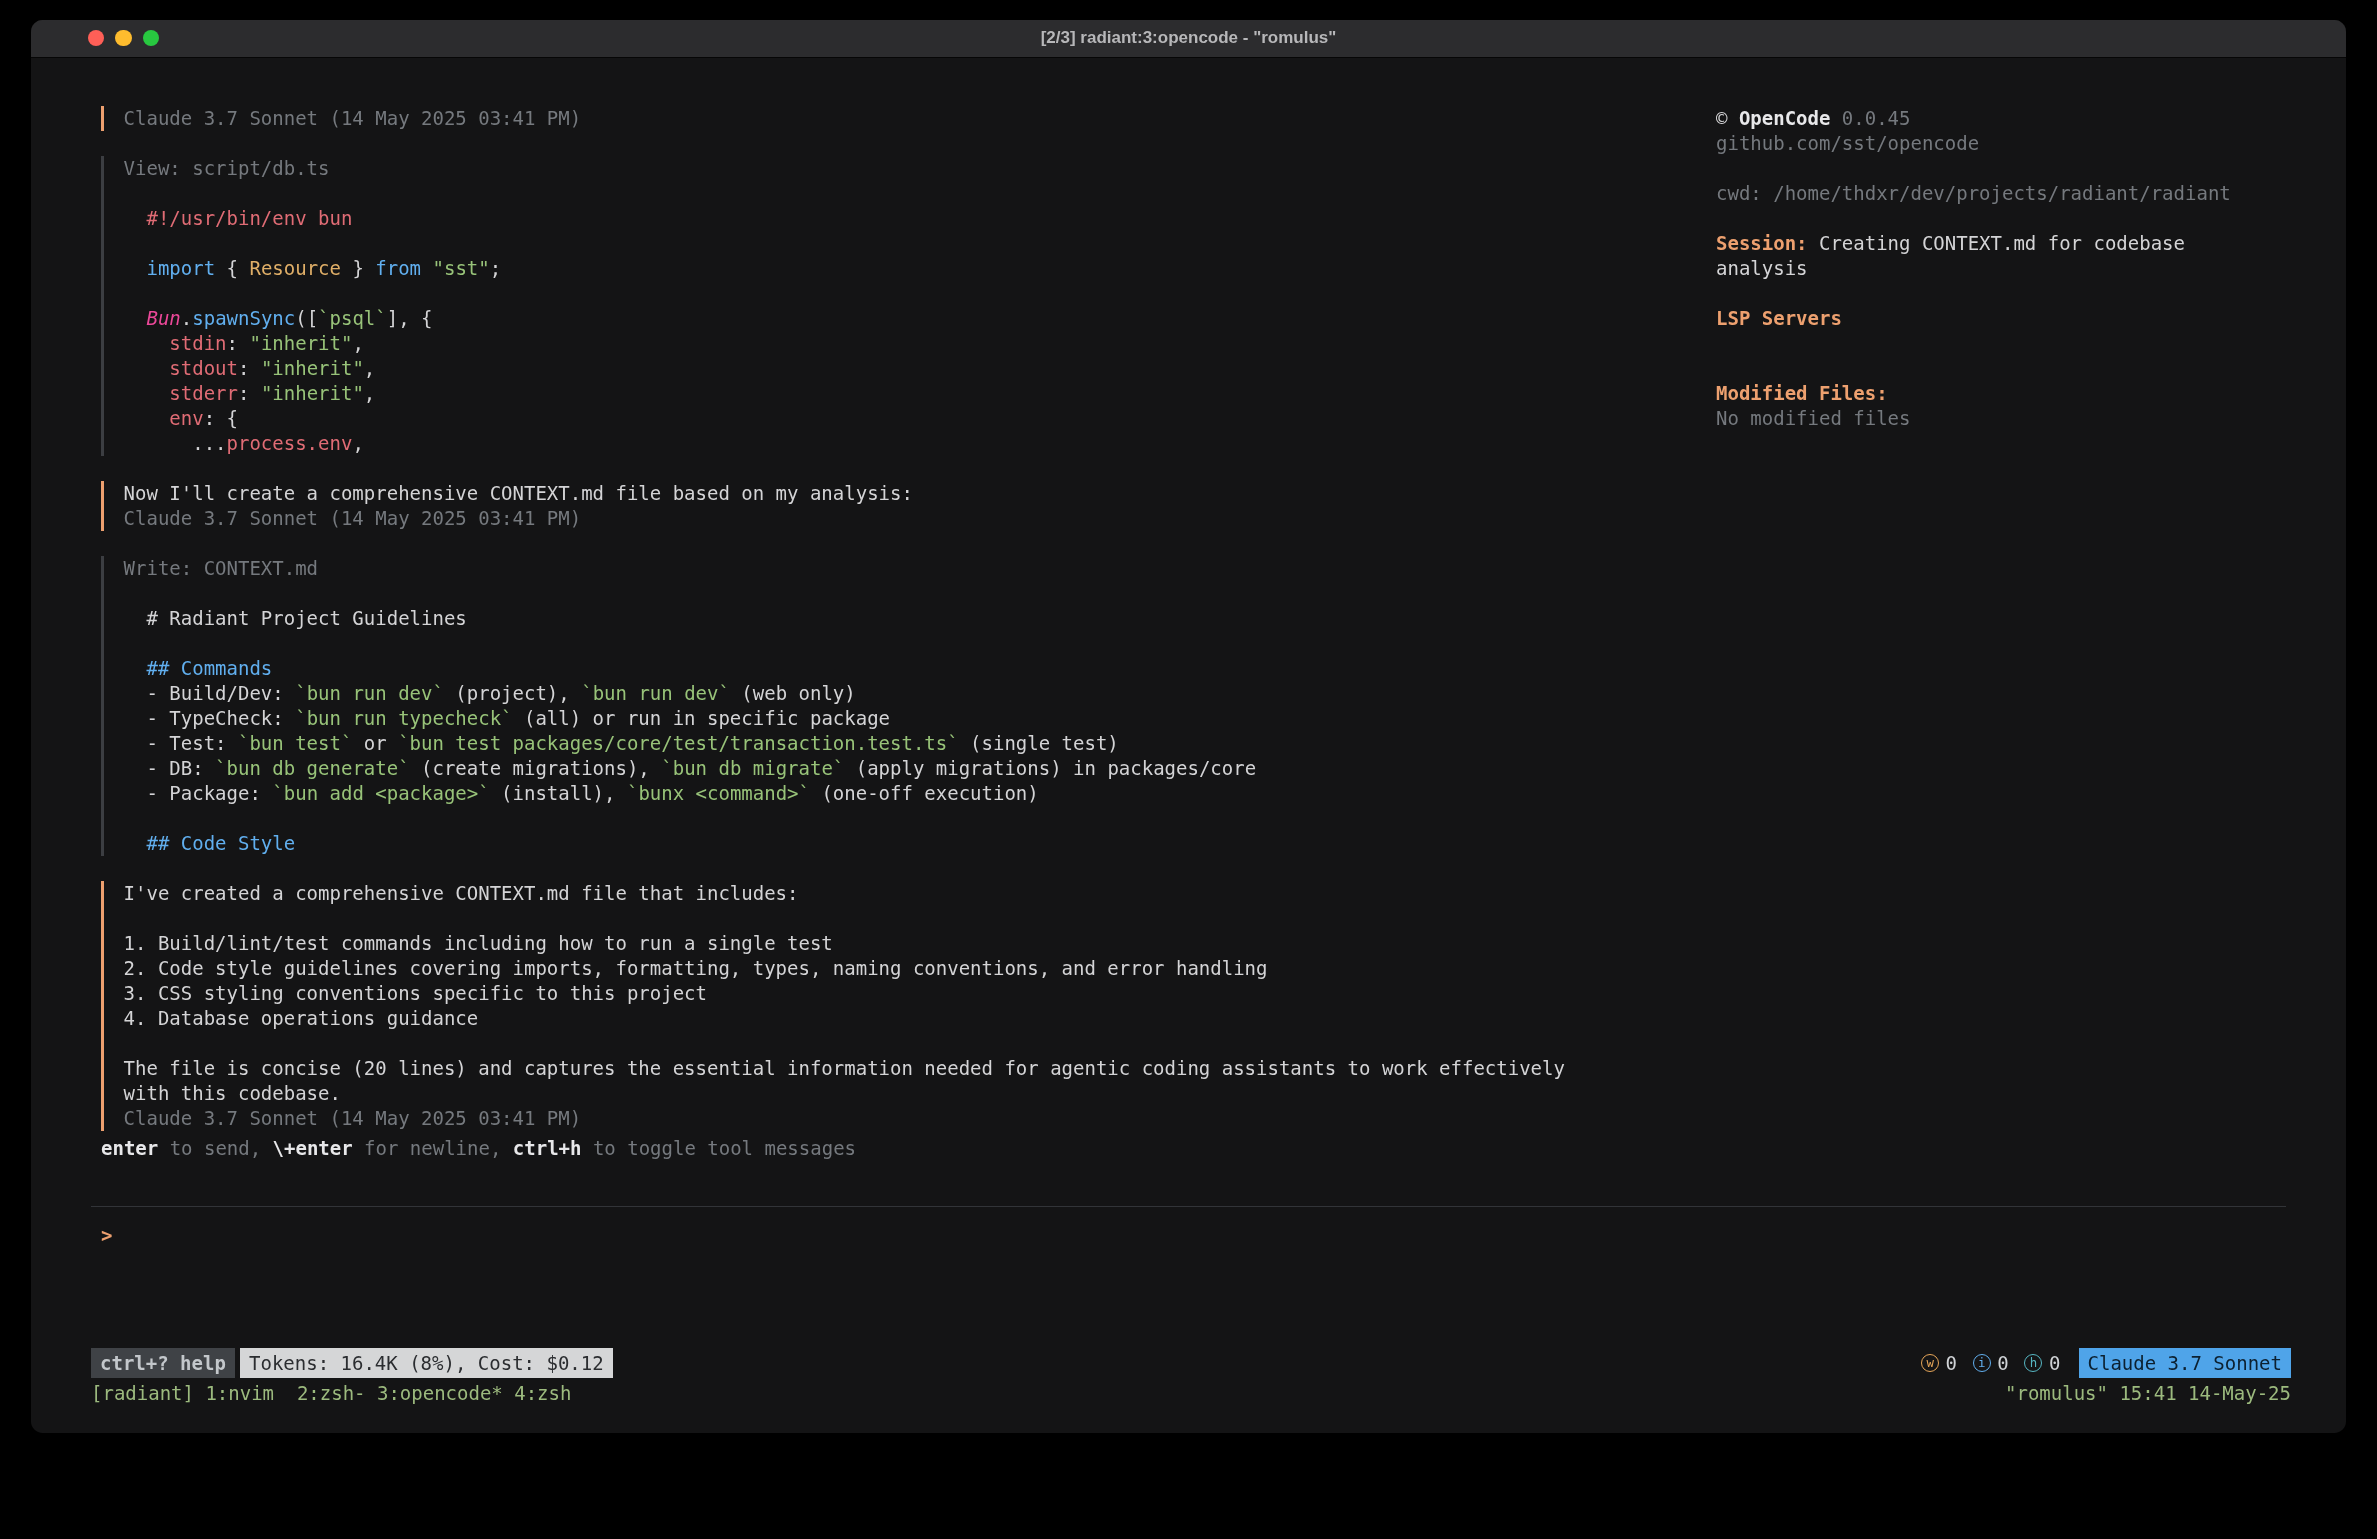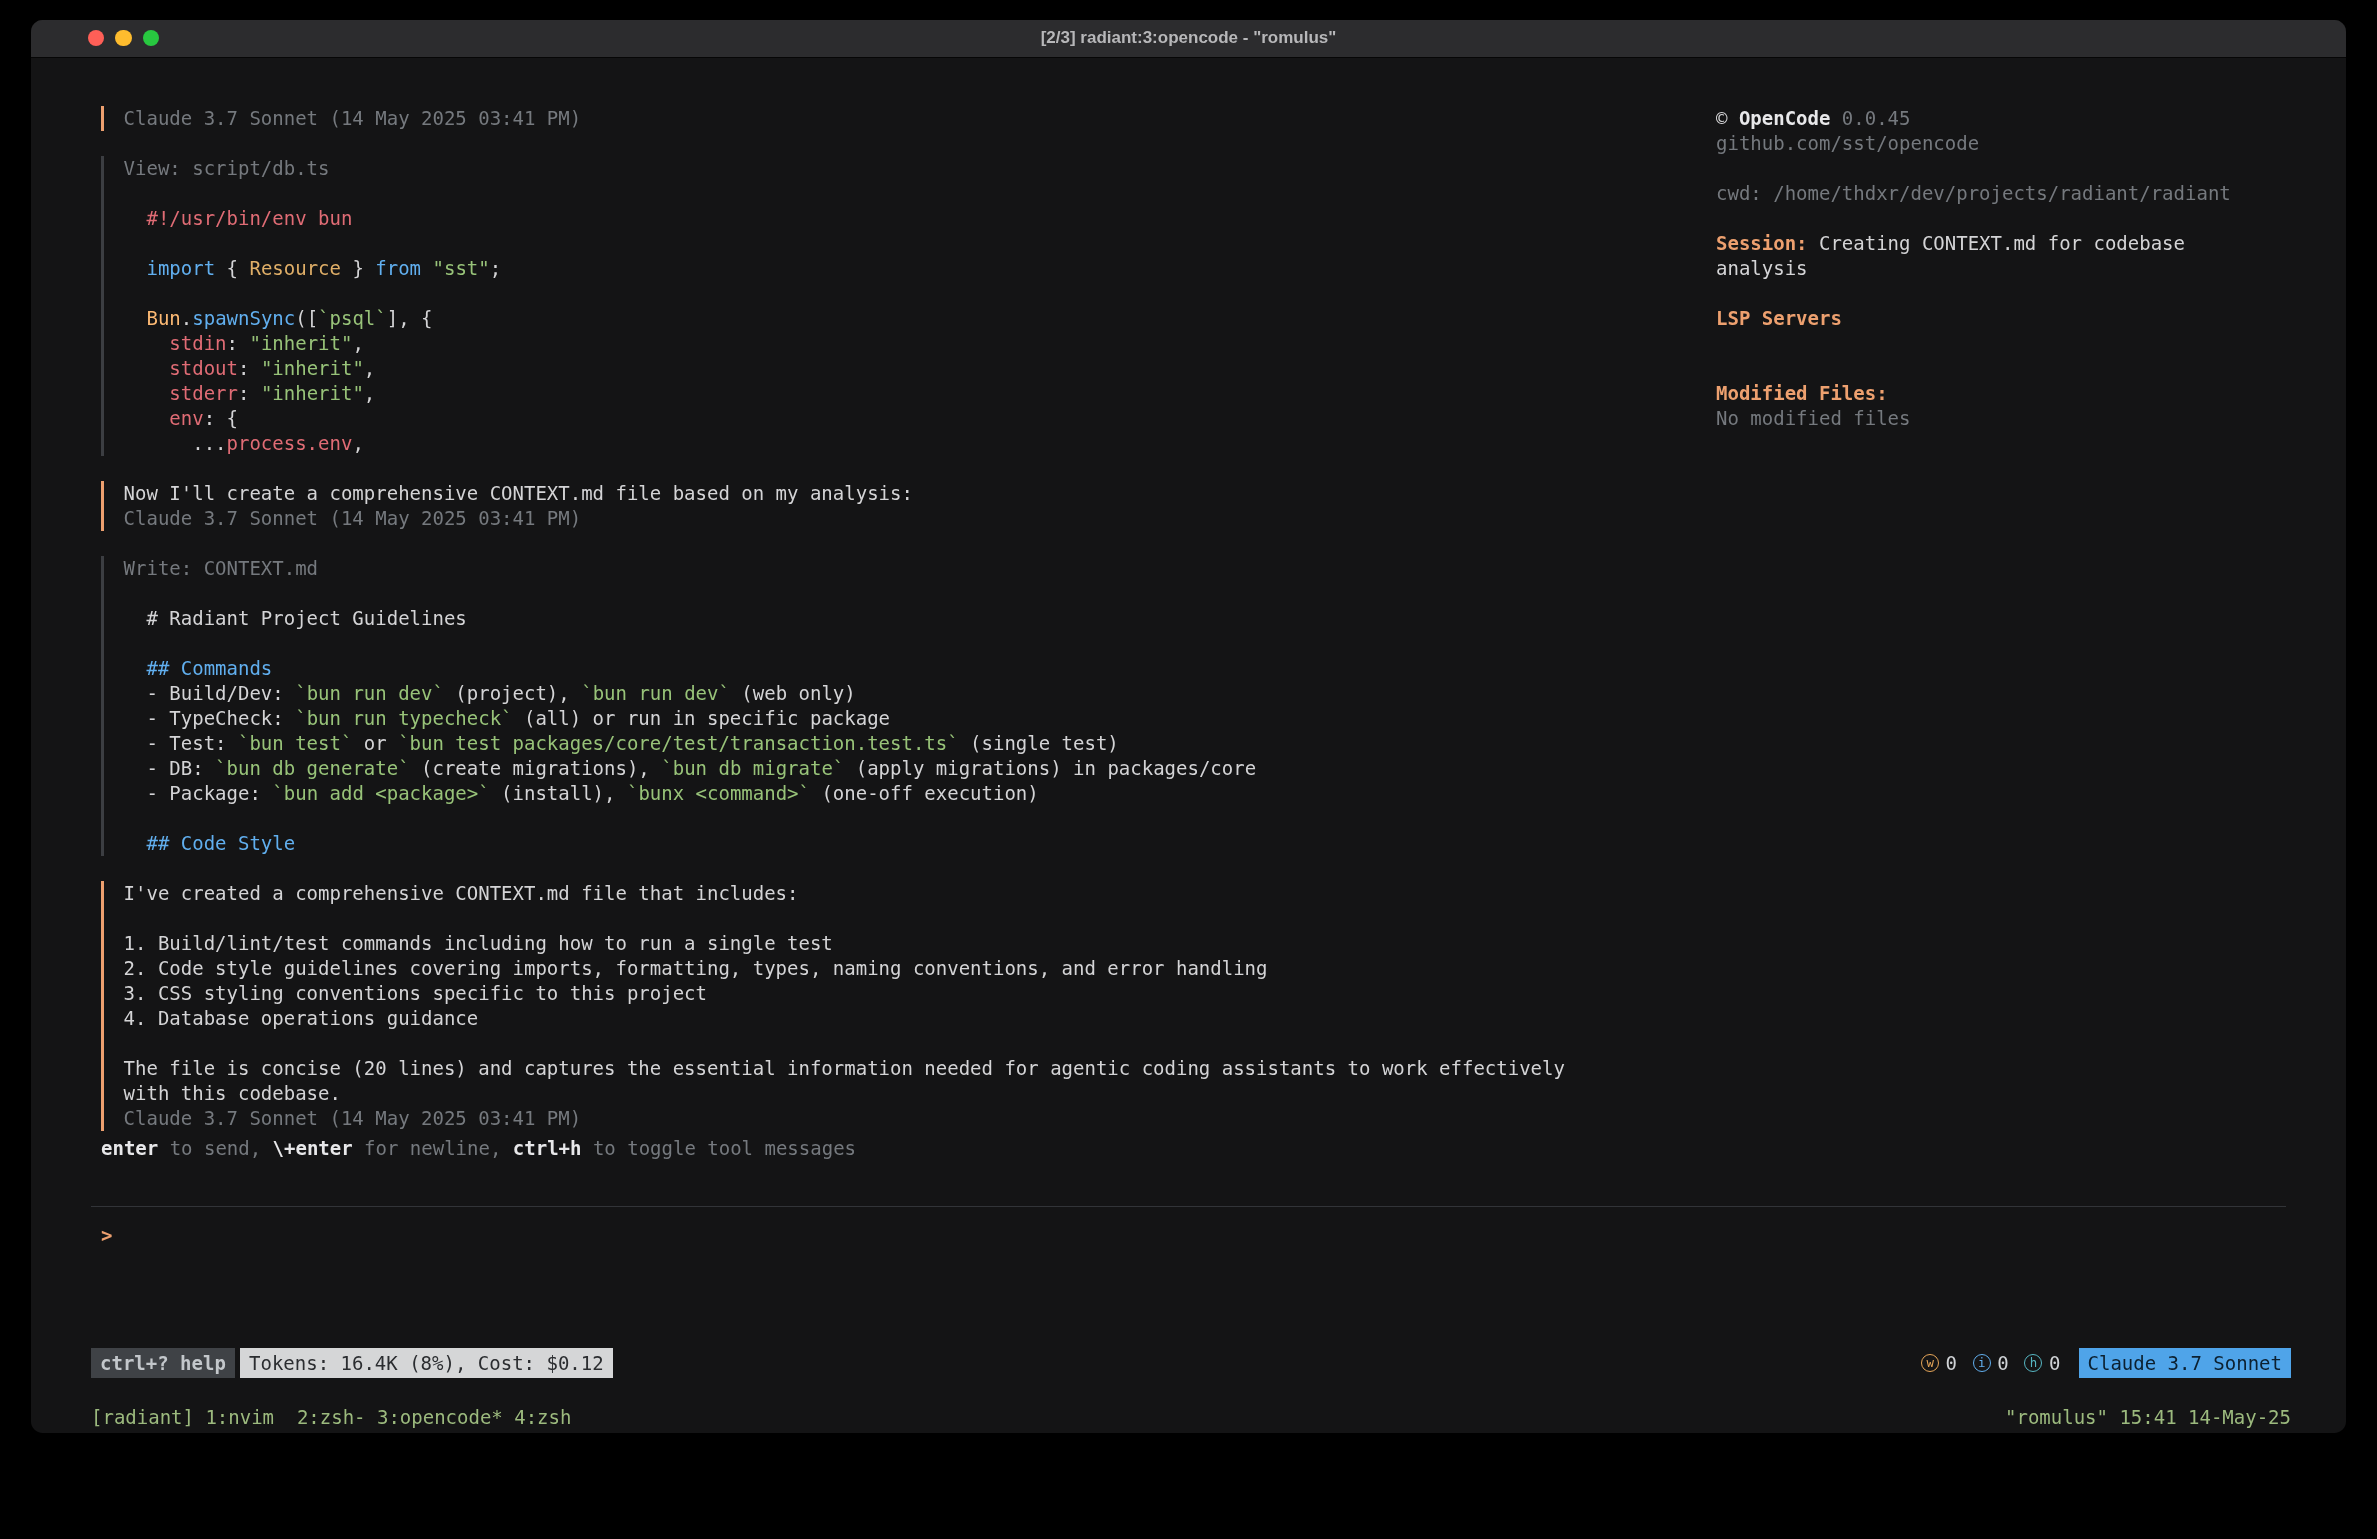--- a/index.html
+++ b/index.html
@@ -40,28 +40,28 @@
   .chip { height:30px; display:inline-flex; align-items:center; padding:0 9px; white-space:pre; }
   .chip-dark { background:#3f4246; color:#c3c7cb; font-weight:bold; }
   .chip-light { background:#d5d6d7; color:#2b2d30; }
   .chip-model { background:#4fa4e9; color:#0c2030; }
   .sb-spacer { flex:1; }
   .diags { display:flex; align-items:center; gap:15.7px; margin-right:13px; }
   .diag { display:flex; align-items:center; gap:6.5px; }
   .diag-icon { width:18px; height:18px; border-radius:50%; border:1.3px solid currentColor; display:flex; align-items:center; justify-content:center; font-size:12.4px; line-height:1; }
   .diag-count { color:#d0d3d6; }
 
-  .tmuxbar { position:absolute; left:60px; right:55px; top:1323px; display:flex; justify-content:space-between; color:#9cba7e; white-space:pre;margin-top:24px; }
+  .tmuxbar { position:absolute; left:60px; right:55px; top:1323px; display:flex; justify-content:space-between; color:#9cba7e; white-space:pre; }
 
   
   .t-fg { color:#d4d4d6; }
   .t-gray { color:#75797e; }
   .t-red { color:#e06c75; }
   .t-blue { color:#61afef; }
-  .t-cyan { color:#fdba74; }
+  .t-cyan { color:#ec4899;font-style:italic; }
   .t-green { color:#98c379; }
   .t-yellow { color:#e0af68; }
   .t-accent { color:#eda06f; }
   .t-boldfg { color:#e8e8ea; font-weight:bold; }
   .t-boldaccent { color:#eda06f; font-weight:bold; }
 </style>
 </head>
 <body>
 
 <div class="window">

